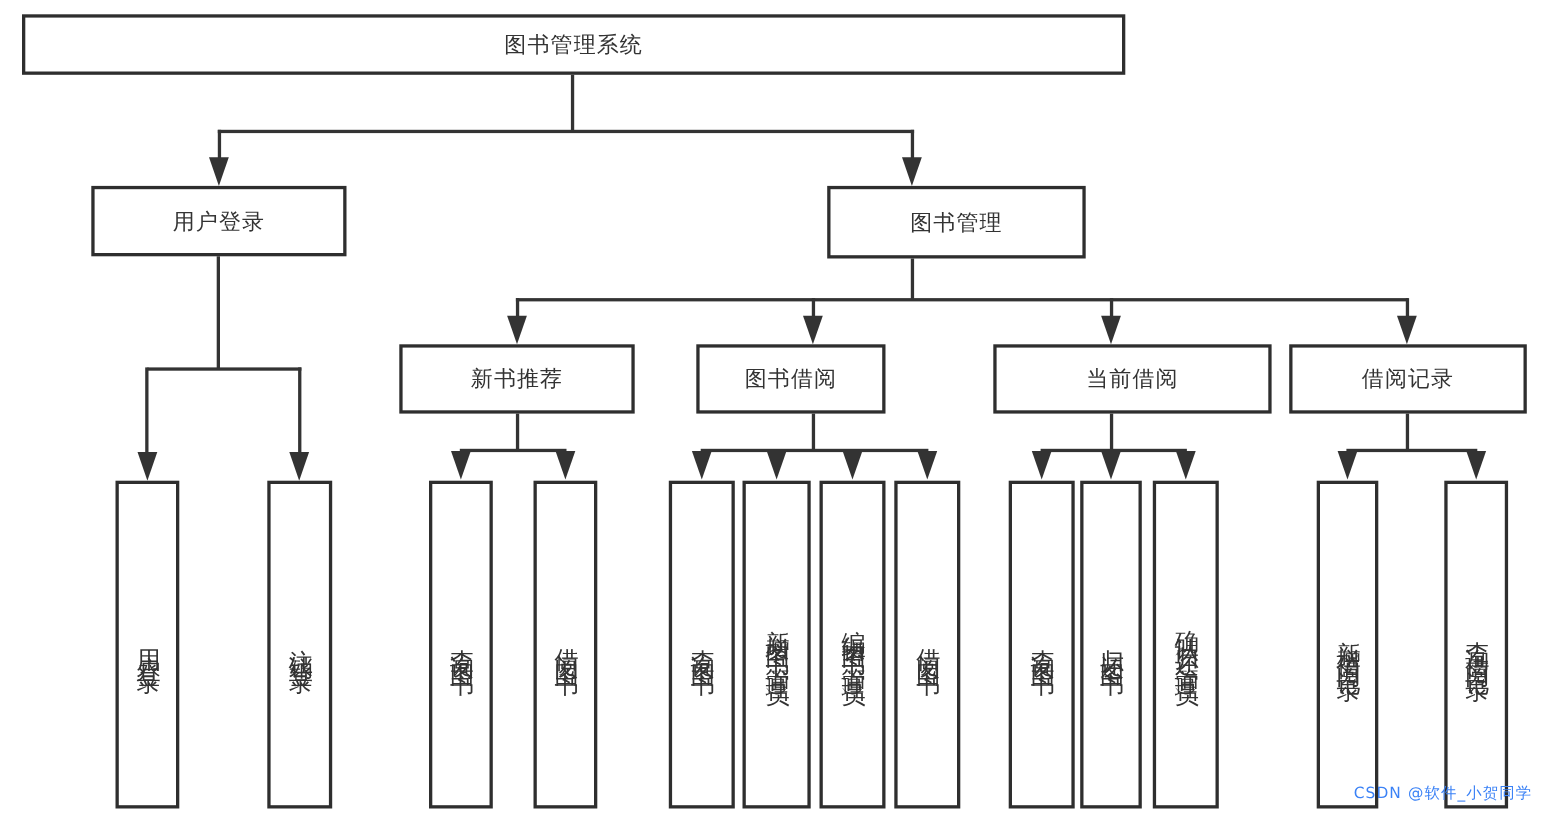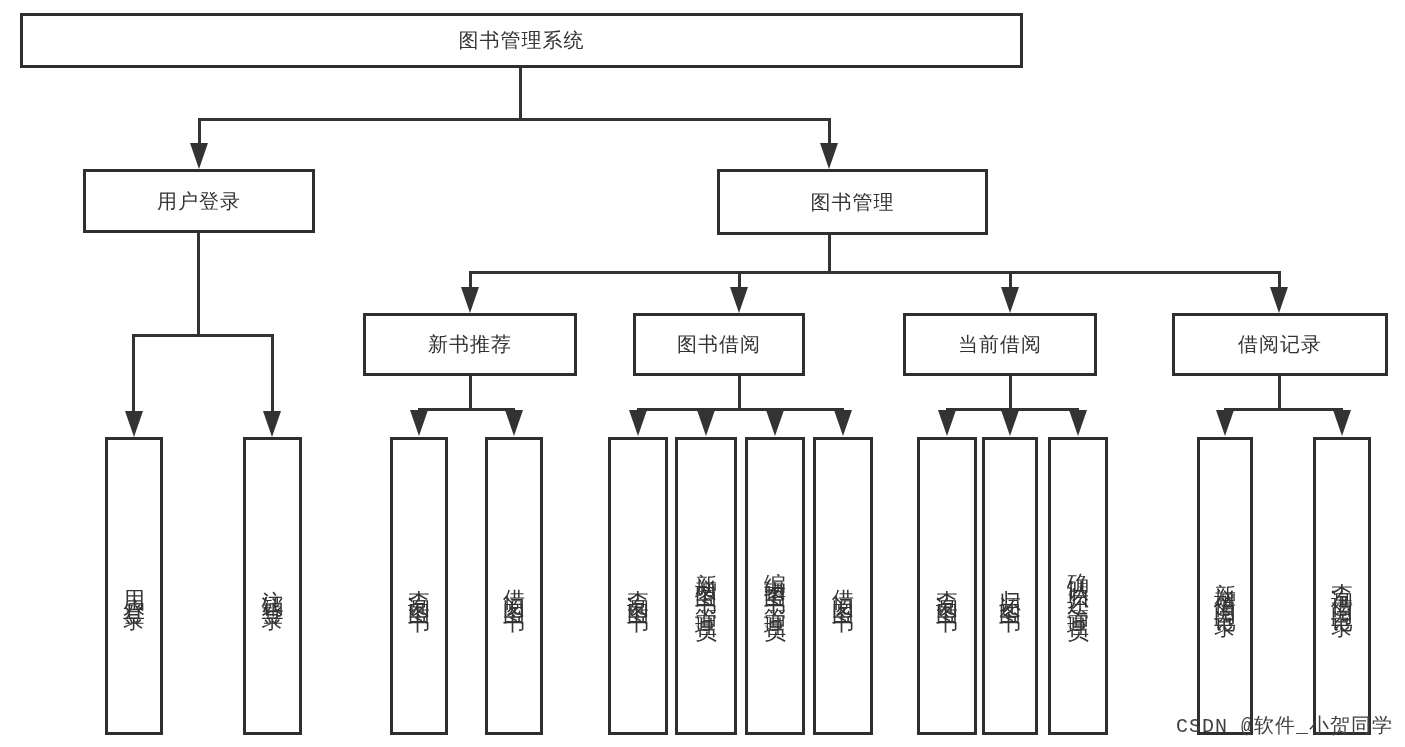--- a/index.html
+++ b/index.html
@@ -56,25 +56,24 @@
     height: 0;
     border-left: 9px solid transparent;
     border-right: 9px solid transparent;
     border-top: 26px solid #333333;
   }
   
   .watermark {
     position: absolute;
     right: 12px;
     top: 712px;
-    font-size: 20px;
-    color: #404040;
+    font-size: 14px;
+    color: #3b82f6;
     letter-spacing: 1px;
     white-space: nowrap;
-    font-family: Liberation Mono, monospace;
   }
 </style>
 </head>
 <body>
 
 <div id="canvas">
 
   <div class="node h" style="left:20px; top:13px; width:1003px; height:55px;">
     <span>图书管理系统</span>
   </div>
@@ -82,21 +81,21 @@
   <div class="vline" style="left:519px; top:68px; height:51px;"></div>
   <div class="hline" style="left:198px; top:118px; width:633px;"></div>
   <div class="vline" style="left:198px; top:118px; height:27px;"></div>
   <div class="arrow" style="left:190px; top:143px;"></div>
   <div class="vline" style="left:828px; top:118px; height:27px;"></div>
   <div class="arrow" style="left:820px; top:143px;"></div>
 
   <div class="node h" style="left:83px; top:169px; width:232px; height:64px;">
     <span>用户登录</span>
   </div>
-  <div class="node h" style="left:717px; top:169px; width:271px; height:66px;">
+  <div class="node h" style="left:752px; top:169px; width:235px; height:66px;">
     <span>图书管理</span>
   </div>
 
   <div class="vline" style="left:197px; top:233px; height:103px;"></div>
   <div class="hline" style="left:134px; top:334px; width:140px;"></div>
   <div class="vline" style="left:132px; top:334px; height:79px;"></div>
   <div class="arrow" style="left:125px; top:411px;"></div>
   <div class="vline" style="left:271px; top:334px; height:79px;"></div>
   <div class="arrow" style="left:263px; top:411px;"></div>
 
@@ -110,21 +109,21 @@
   <div class="arrow" style="left:1001px; top:287px;"></div>
   <div class="vline" style="left:1278px; top:271px; height:18px;"></div>
   <div class="arrow" style="left:1270px; top:287px;"></div>
 
   <div class="node h" style="left:363px; top:313px; width:214px; height:63px;">
     <span>新书推荐</span>
   </div>
   <div class="node h" style="left:633px; top:313px; width:172px; height:63px;">
     <span>图书借阅</span>
   </div>
-  <div class="node h" style="left:903px; top:313px; width:194px; height:63px;align-items:center;">
+  <div class="node h" style="left:903px; top:313px; width:253px; height:63px;align-items:center;">
     <span>当前借阅</span>
   </div>
   <div class="node h" style="left:1172px; top:313px; width:216px; height:63px;">
     <span>借阅记录</span>
   </div>
 
   <div class="vline" style="left:469px; top:376px; height:34px;"></div>
   <div class="hline" style="left:418px; top:408px; width:97px;"></div>
   <div class="arrow" style="left:410px; top:410px;"></div>
   <div class="arrow" style="left:505px; top:410px;"></div>

